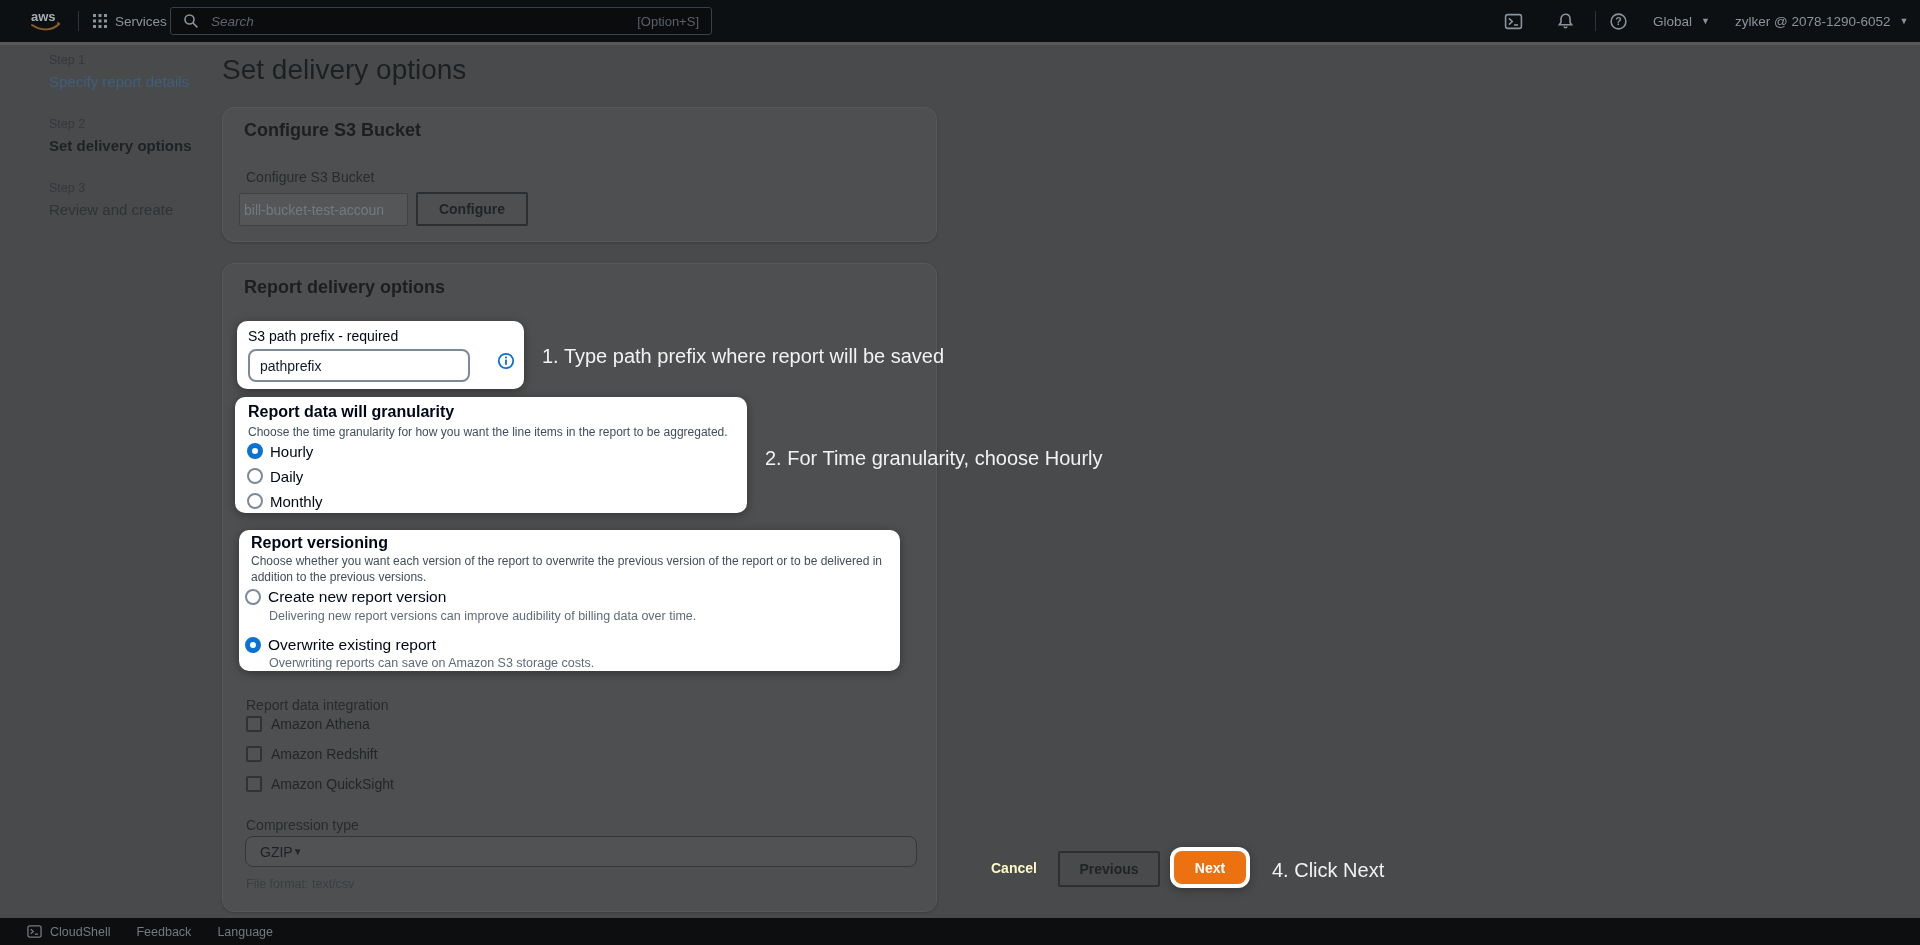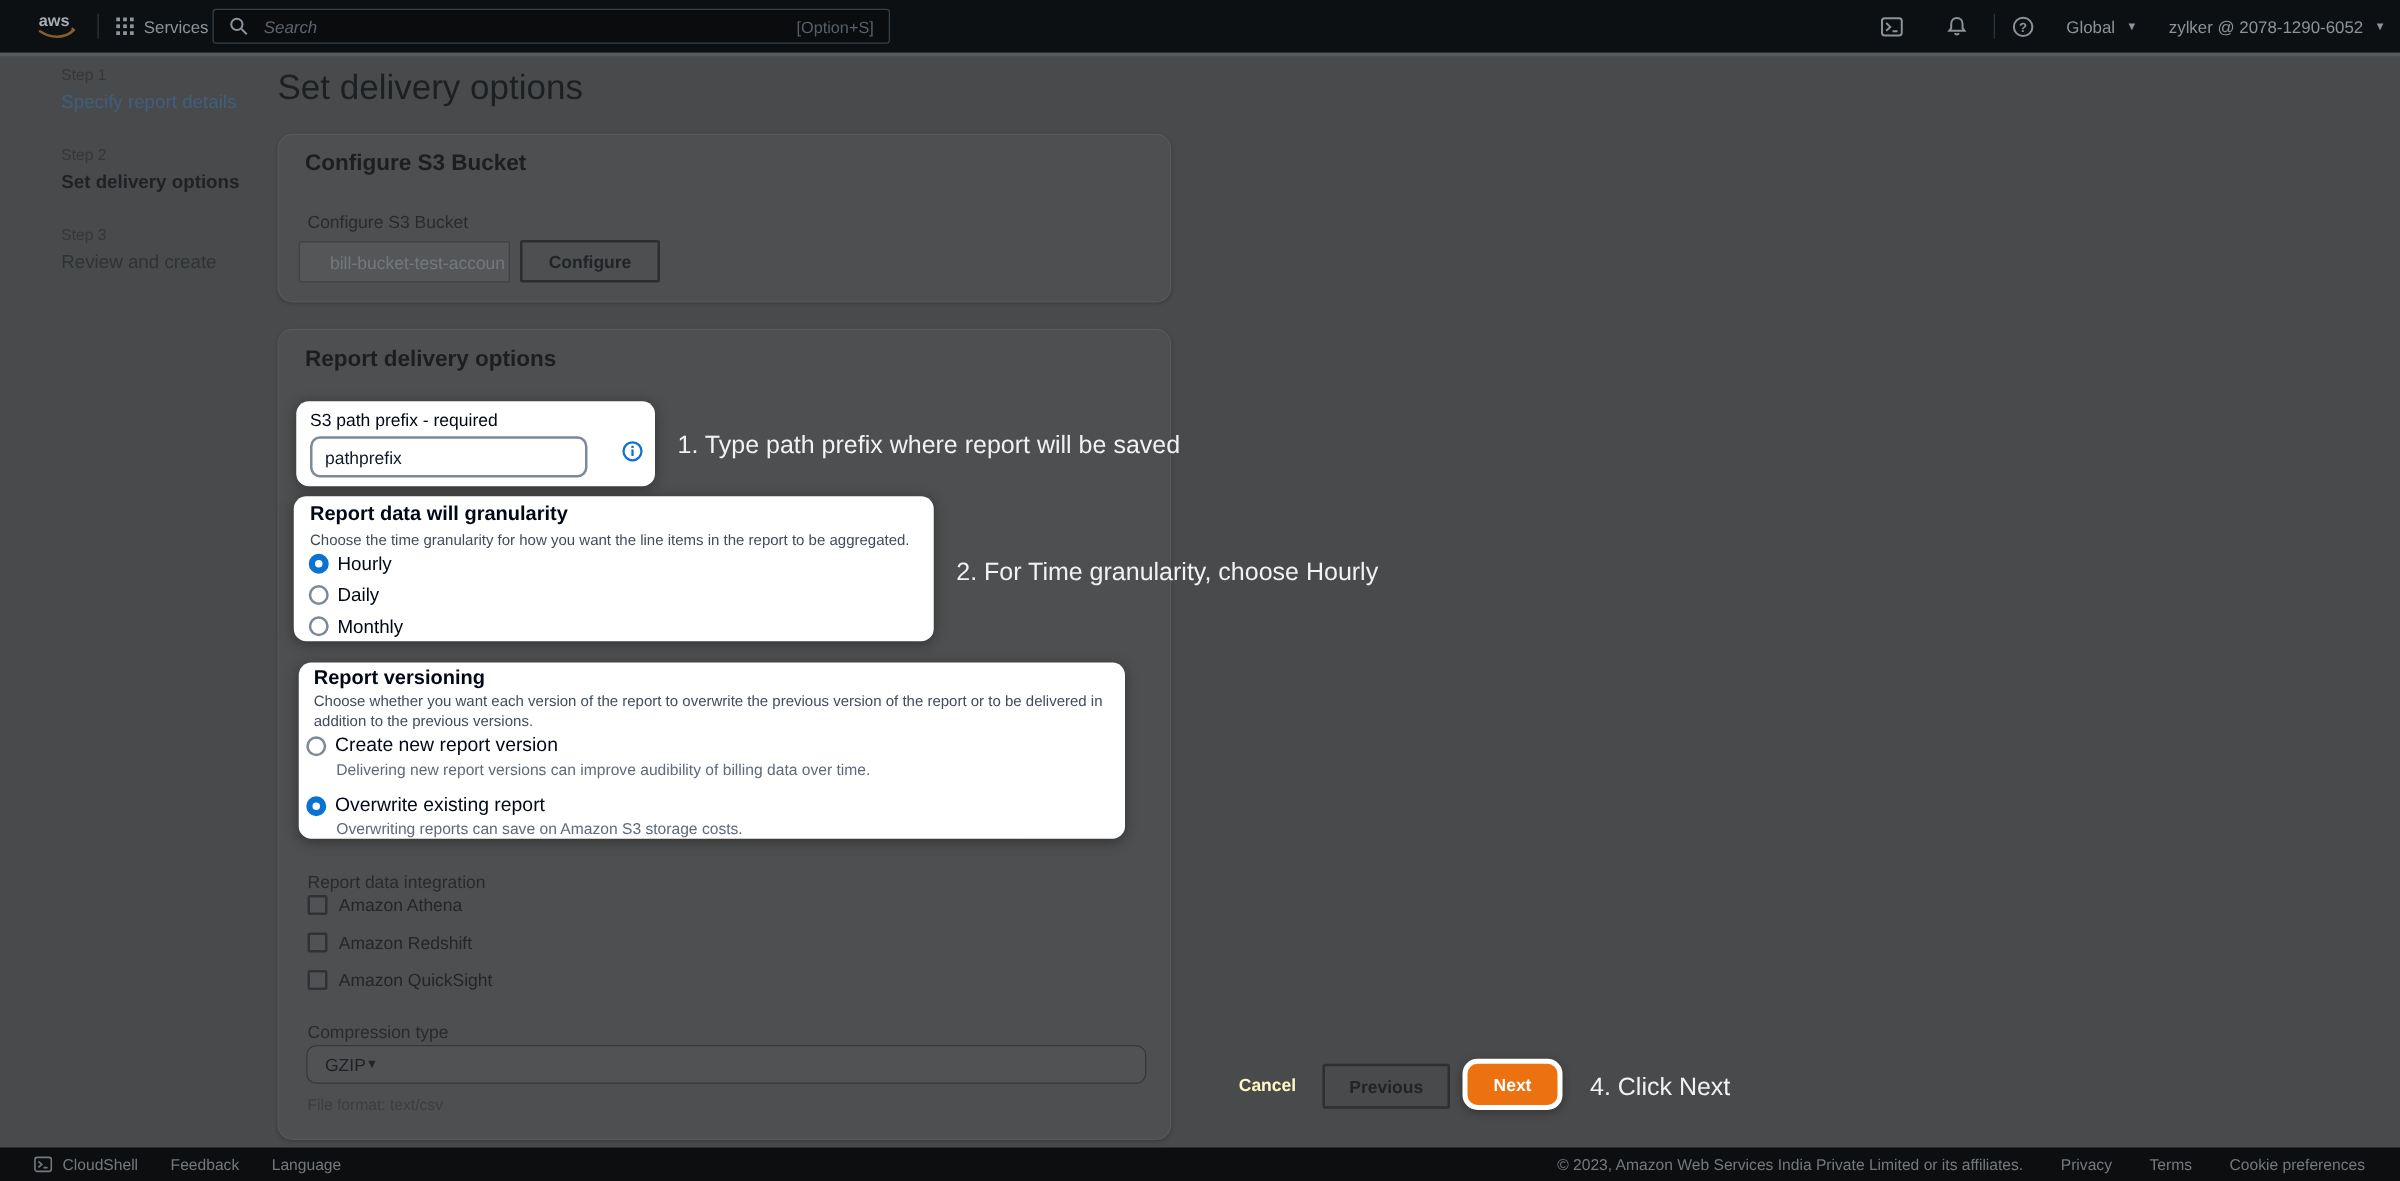--- a/index.html
+++ b/index.html
@@ -33,21 +33,21 @@
 
   
   .h1 { position:absolute; left:222px; top:54px; font-size:28px; font-weight:500; color:#1d2022; }
 
   
   .panel { position:absolute; left:222px; width:715px; background:#4e4f50; border:1px solid #57585a; border-radius:12px; box-shadow:0 1px 3px rgba(0,0,0,0.18); }
   .panel-hdr { position:absolute; left:21px; font-size:18px; font-weight:bold; color:#1c1e20; }
   #panel-s3 { top:107px; height:135px;text-decoration:underline; }
   #panel-delivery { top:263px; height:649px; }
   .dim-label { position:absolute; font-size:14px; color:#282b2d; }
-  .dim-input { position:absolute; background:#545658; border:1px solid #3f4244; border-radius:2px; color:#75797d; font-size:14px; padding-left:24px; font-family:"Liberation Sans",sans-serif; }
+  .dim-input { position:absolute; background:#545658; border:1px solid #3f4244; border-radius:2px; color:#75797d; font-size:14px; padding-left:4px; font-family:"Liberation Sans",sans-serif; }
   .dim-btn { position:absolute; border:2px solid #2c2f32; border-radius:2px; color:#212427; font-weight:bold; font-size:14px; display:flex; align-items:center; justify-content:center; background:transparent; }
   .cb-row { position:absolute; left:23px; display:flex; align-items:center; gap:9px; height:18px; }
   .cb-box { width:16px; height:16px; border:2px solid #303336; border-radius:2px; background:#505254; }
   .cb-label { font-size:14px; color:#232628; }
   .dim-select { position:absolute; left:22px; width:672px; height:31px; border:1px solid #35383b; border-radius:8px; background:#505254; display:flex; align-items:center; padding:0 14px; font-size:14px; color:#1f2225; }
   .dim-select .sel-caret { font-size:10px; color:#24272a; }
   .dim-hint { position:absolute; left:23px; font-size:12.5px; color:#3a3e41; }
 
   
   .spot { position:absolute; background:#ffffff; border-radius:10px; box-shadow:0 2px 10px rgba(0,0,0,0.35); z-index:10; color:#000716; }
@@ -254,21 +254,15 @@
         <svg width="15" height="15" viewBox="0 0 16 16">
           <rect x="1" y="2" width="14" height="12" rx="2" fill="none" stroke="#74797e" stroke-width="1.4"></rect>
           <polyline points="4,5.5 6.8,8 4,10.5" fill="none" stroke="#74797e" stroke-width="1.4"></polyline>
           <line x1="8.3" y1="10.8" x2="11.8" y2="10.8" stroke="#74797e" stroke-width="1.4"></line>
         </svg>
         <span>CloudShell</span>
       </span>
       <span class="flink">Feedback</span>
       <span class="flink">Language</span>
     </div>
-    <div class="fgrp" style="gap:30px;">
-      <span>© 2023, Amazon Web Services India Private Limited or its affiliates.</span>
-      <span class="flink">Privacy</span>
-      <span class="flink">Terms</span>
-      <span class="flink">Cookie preferences</span>
-    </div>
   </footer>
 
 </div>
 
 </body></html>

